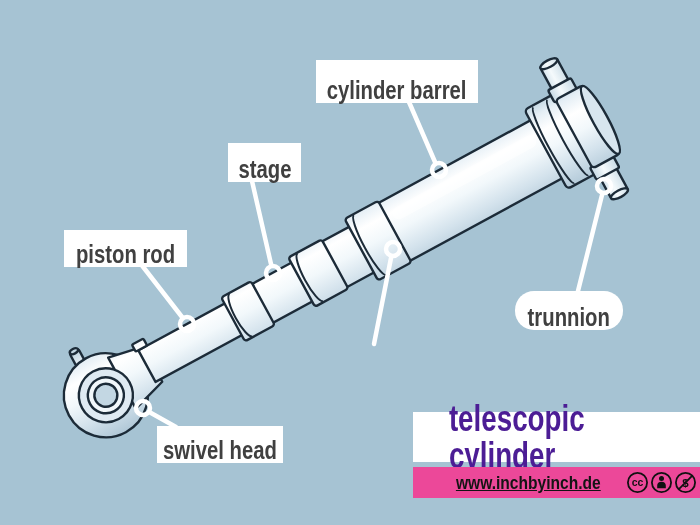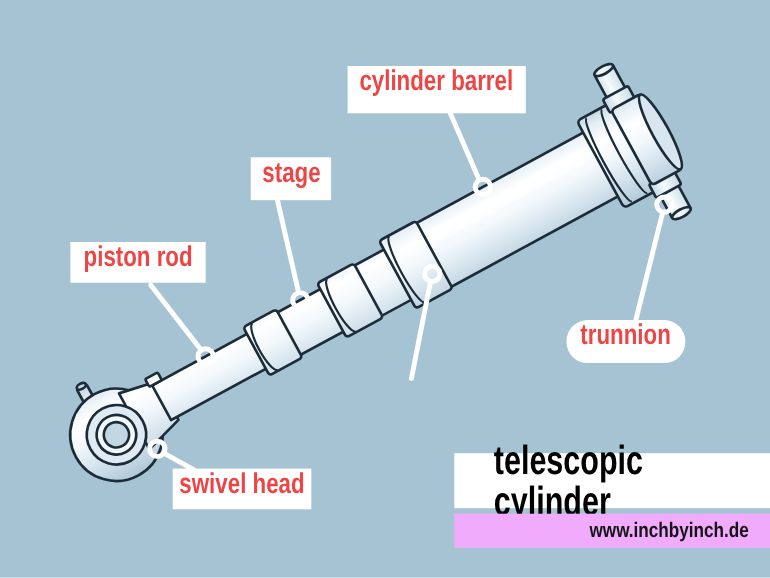--- a/index.html
+++ b/index.html
@@ -7,48 +7,49 @@
     position:relative;
     width:700px;height:525px;
     background:#a6c3d3;
     overflow:hidden;
     font-family:"Liberation Sans", sans-serif;
   }
   #illu{position:absolute;left:0;top:0;}
   .callout-label{
     position:absolute;
     background:#ffffff;
-    color:#ef4444;
-    display:flex;align-items:flex-start;justify-content:center;
+    color:#404040;
+    display:flex;align-items:flex-end;justify-content:center;
     font-weight:700;
     white-space:nowrap;
   }
   .cond{
     display:inline-block;
     transform:scaleX(0.78);
     font-size:26px;
     line-height:1;
     letter-spacing:0px;
   }
   #title-box{
     position:absolute;
     left:413px;top:412px;width:287px;height:50px;
-    background:#ffffff;color:#000000;
+    background:#ffffff;color:#4c1d95;
     display:flex;align-items:center;justify-content:center;
     font-weight:700;
   }
   #title-box .cond{transform:scaleX(0.75);font-size:37px;}
   #footer-box{
     position:absolute;
     left:413px;top:467px;width:287px;height:31px;
-    background:#f0abfc;color:#141414;
+    background:#ec4899;color:#141414;
     display:flex;align-items:center;justify-content:flex-end;
     gap:9px;
     padding-right:3px;box-sizing:border-box;
     font-weight:700;
+    text-decoration:underline;
   }
   #footer-box .cond{transform:scaleX(0.82);font-size:19px;}
   .license-icons{display:flex;align-items:center;gap:1px;}
 </style>
 </head>
 <body>
 
 <div id="root">
 
   <svg id="illu" width="700" height="525" viewBox="0 0 700 525">
@@ -154,34 +155,50 @@
   </svg>
 
   <div class="callout-label" style="left:316px;top:60px;width:162px;height:43px;">
     <span class="cond">cylinder barrel</span>
   </div>
 
   <div class="callout-label" style="left:228px;top:143px;width:73px;height:39px;">
     <span class="cond">stage</span>
   </div>
 
-  <div class="callout-label" style="left:64px;top:220px;width:123px;height:37px;">
+  <div class="callout-label" style="left:64px;top:230px;width:123px;height:37px;">
     <span class="cond">piston rod</span>
   </div>
 
 
   <div class="callout-label" style="left:515px;top:291px;width:108px;height:39px;border-radius:19px;">
     <span class="cond">trunnion</span>
   </div>
 
   <div class="callout-label" style="left:157px;top:426px;width:126px;height:37px;">
     <span class="cond">swivel head</span>
   </div>
 
   <div id="title-box">
     <span class="cond">telescopic cylinder</span>
   </div>
 
   <div id="footer-box">
     <span class="cond">www.inchbyinch.de</span>
+    <span class="license-icons">
+      <svg width="23" height="23" viewBox="0 0 23 23">
+        <circle cx="11.5" cy="11.5" r="9.6" fill="none" stroke="#111" stroke-width="1.8"></circle>
+        <text x="11.5" y="15.2" font-size="10.5" font-weight="700" text-anchor="middle" font-family="Liberation Sans, sans-serif" fill="#111">cc</text>
+      </svg>
+      <svg width="23" height="23" viewBox="0 0 23 23">
+        <circle cx="11.5" cy="11.5" r="9.6" fill="none" stroke="#111" stroke-width="1.8"></circle>
+        <circle cx="11.5" cy="7.6" r="2.5" fill="#111"></circle>
+        <path d="M11.5,10.8 c2.8,0 4.3,1.4 4.3,3.7 V17.2 H7.2 v-2.7 c0,-2.3 1.5,-3.7 4.3,-3.7 Z" fill="#111"></path>
+      </svg>
+      <svg width="23" height="23" viewBox="0 0 23 23">
+        <circle cx="11.5" cy="11.5" r="9.6" fill="none" stroke="#111" stroke-width="1.8"></circle>
+        <text x="11.5" y="15.6" font-size="11.5" font-weight="700" text-anchor="middle" font-family="Liberation Sans, sans-serif" fill="#111">$</text>
+        <line x1="4.9" y1="18.1" x2="18.1" y2="4.9" stroke="#111" stroke-width="1.8"></line>
+      </svg>
+    </span>
   </div>
 
 </div>
 
 </body></html>

